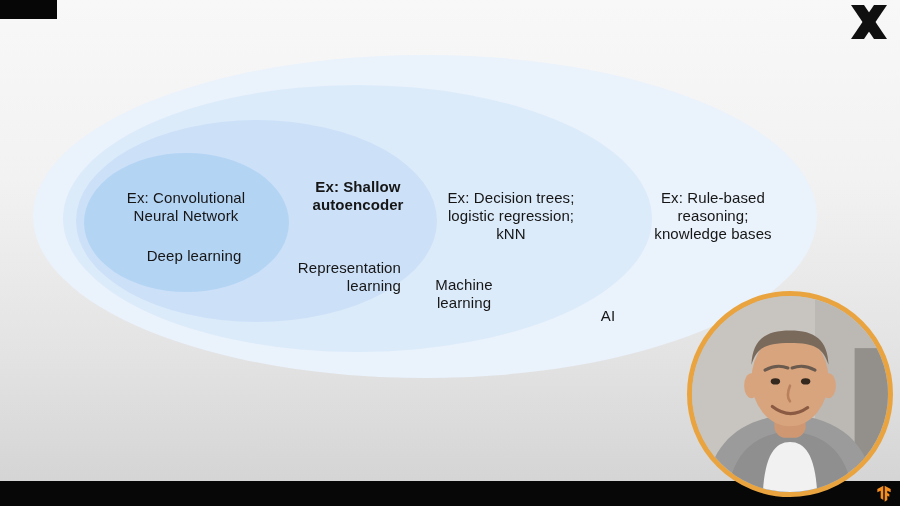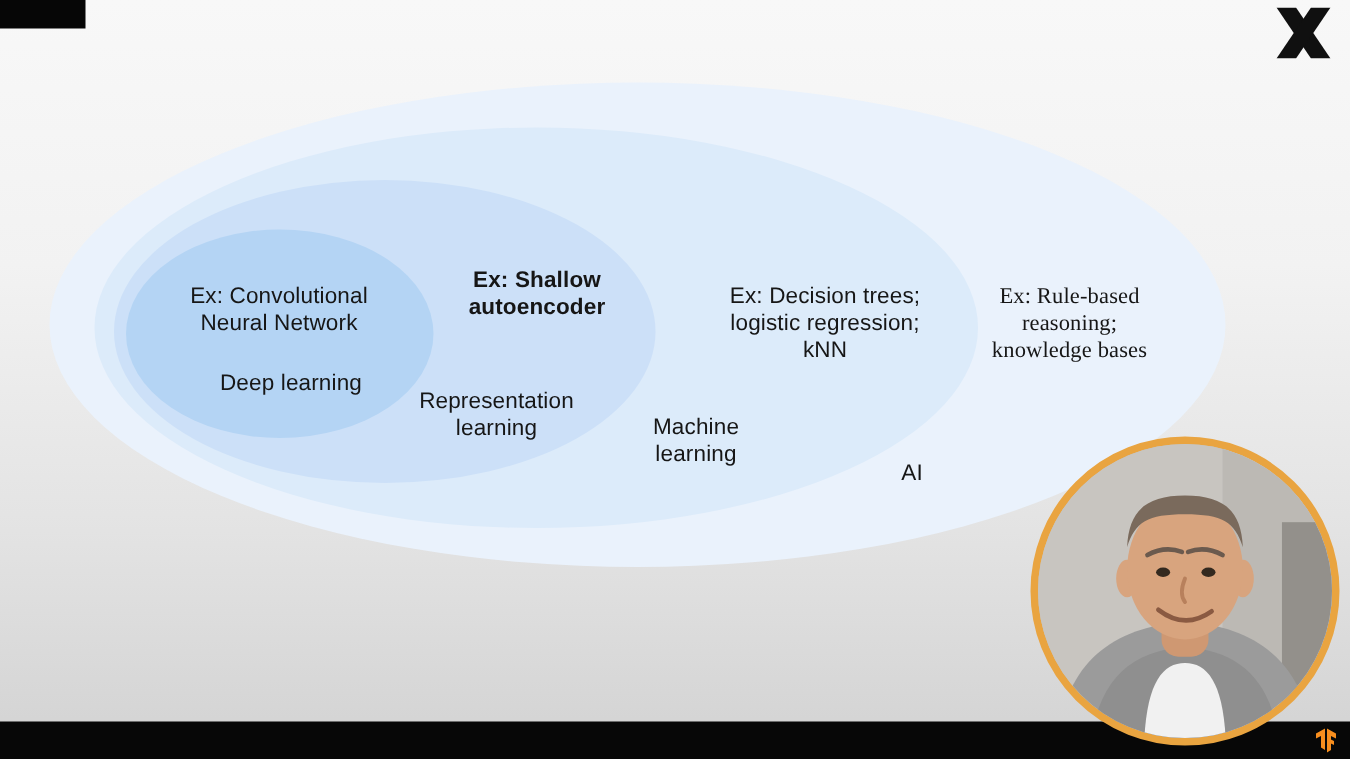--- a/index.html
+++ b/index.html
@@ -25,24 +25,24 @@
   .ellipse.deep { left: 84px;  top: 153px; width: 205px; height: 139px; background: var(--deep-ellipse, #b4d4f4); }
   .txt {
     position: absolute;
     font-size: 15px; line-height: 18px; color: #161616;
     text-align: center; white-space: pre-line; font-weight: 500;
     letter-spacing: 0.1px;
   }
   .txt.deep-ex  { left: 96px;  top: 189px; width: 180px; }
   .txt.deep-lab { left: 104px;  top: 247px; width: 180px; }
   .txt.rep-ex   { left: 288px; top: 178px; width: 140px; font-weight: bold; }
-  .txt.rep-lab  { left: 261px; top: 259px; width: 140px; }
-  .txt.ml-ex    { left: 465px; top: 189px; width: 170px; }
+  .txt.rep-lab  { left: 261px; top: 259px; width: 140px; text-align: right; }
+  .txt.ml-ex    { left: 426px; top: 189px; width: 170px; }
   .txt.ml-lab   { left: 419px; top: 276px; width: 90px;  }
-  .txt.ai-ex    { left: 628px; top: 189px; width: 170px; font-family: Liberation Serif, serif; }
+  .txt.ai-ex    { left: 628px; top: 189px; width: 170px; }
   .txt.ai-lab   { left: 588px; top: 307px; width: 40px; text-align: center;  }
   .webcam {
     position: absolute; left: 687px; top: 291px;
     width: 196px; height: 196px;
     border-radius: 50%;
     border: 5px solid var(--webcam-border, #e9a440);
     overflow: hidden;
     z-index: 5;
     background: #c6c3be;
   }

